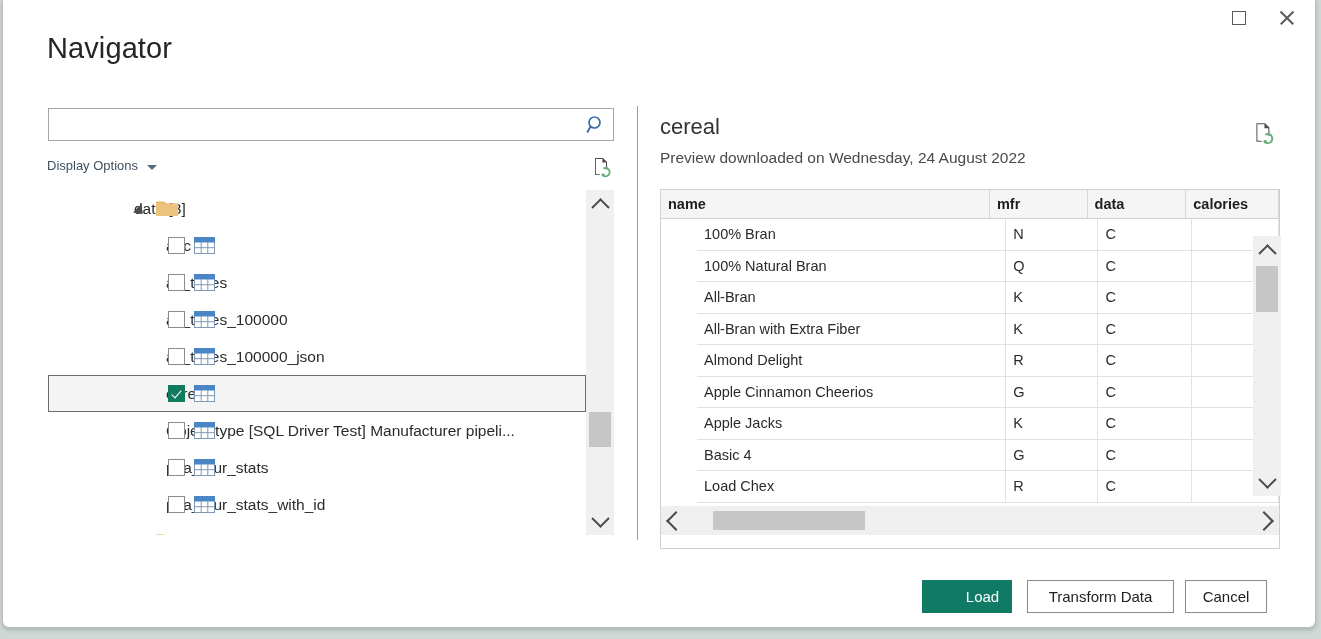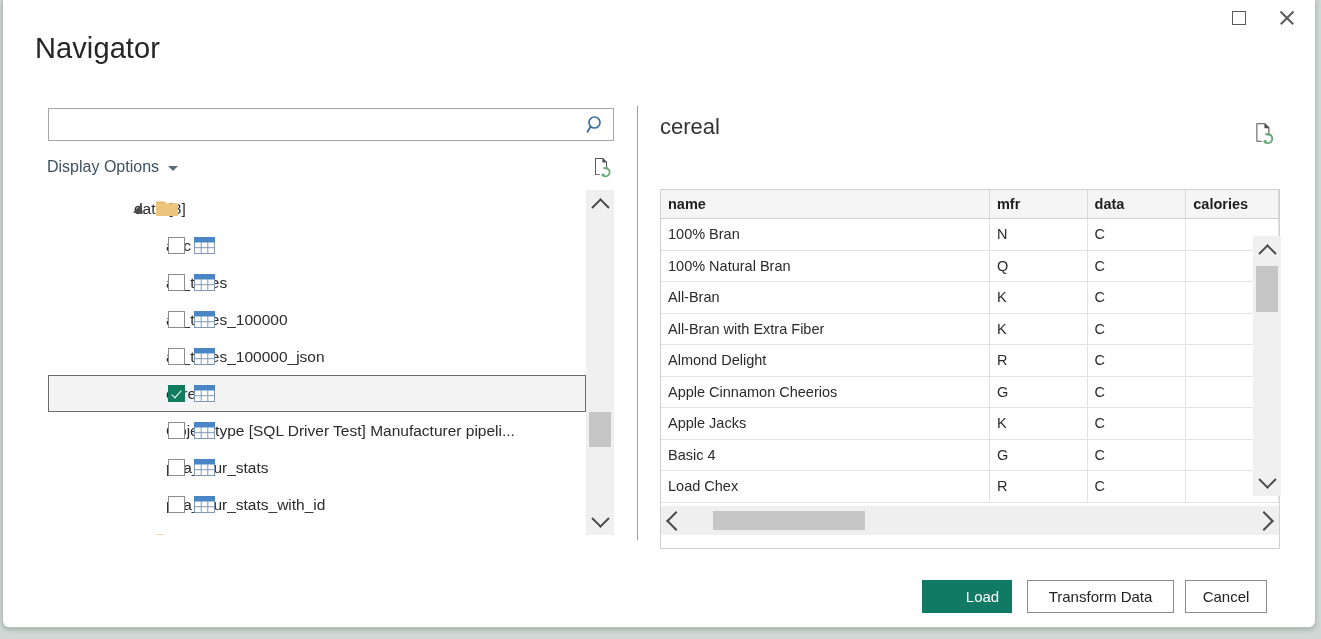--- a/index.html
+++ b/index.html
@@ -48,21 +48,21 @@
   .glyph-x::before, .glyph-x::after {
     content: ""; position: absolute;
     left: 0; top: 8px; width: 18px; height: 1.6px;
     background: #5a5a5a;
   }
   .glyph-x::before { transform: rotate(45deg); }
   .glyph-x::after  { transform: rotate(-45deg); }
 
   
   .nav-title {
-    position: absolute; left: 32px; top: 32px;
+    position: absolute; left: 44px; top: 32px;
     font-size: 29px; font-weight: 400;
     color: #252525; letter-spacing: .1px;
   }
 
   
   .search-wrap {
     position: absolute; left: 45px; top: 108px;
     width: 566px; height: 33px;
     border: 1px solid #a6a6a6;
     background: #fff;
@@ -77,21 +77,21 @@
     font-size: 14px; color: #222; background: transparent;
   }
   .search-icon {
     position: absolute; right: 5px; top: 4px;
     width: 24px; height: 24px;
   }
 
   .display-options {
     position: absolute; left: 44px; top: 158px;
     display: flex; align-items: center; gap: 9px;
-    font-size: 16px; color: #3e5161;
+    font-size: 13px; color: #3e5161;
     cursor: default;
   }
   .caret-down {
     width: 0; height: 0;
     border-left: 5px solid transparent;
     border-right: 5px solid transparent;
     border-top: 5px solid #5a6b78;
     margin-top: 3px;
   }
   .refresh-left {
@@ -264,20 +264,21 @@
     padding-left: 7px;
     border-right: 1px solid #d7d7d7;
     box-sizing: border-box;
     white-space: nowrap;
   }
   .grid-row {
     display: flex;
     height: 31.5px;
     border-bottom: 1px solid #e2e2e2;
     box-sizing: border-box;
+    margin-left: 36px;
   }
   .grid-row .cell {
     font-size: 14.5px; color: #2b2b2b;
     display: flex; align-items: center;
     padding-left: 7px;
     border-right: 1px solid #e2e2e2;
     box-sizing: border-box;
     white-space: nowrap; overflow: hidden;
   }
   .c0 { width: 330px; }
@@ -493,20 +494,21 @@
         <div class="thumb" style="top:222px; height:35px;"></div>
         <div class="arrow dn">
           <span class="chev dn"></span>
         </div>
       </div>
     </div>
 
     <div class="divider"></div>
 
     <div class="preview-title">cereal</div>
+    <div class="preview-sub">Preview downloaded on Wednesday, 24 August 2022</div>
 
     <span class="refresh-right">
       <svg width="26" height="26" viewBox="0 0 24 24">
         <path d="M5 3 h8 l4 4 v5 h-1 V7.6 h-3.6 V4 H5.9 v15.2 h4 V20 H5 Z" fill="#4d4d4d"></path>
         <path d="M13.2 13.6 a4.2 4.2 0 1 1 -1.4 5.6" fill="none" stroke="#6aab7d" stroke-width="1.8"></path>
         <path d="M17.6 11.6 l0.4 3.1 l-3.1 -0.5 Z" fill="#6aab7d"></path>
         <path d="M12.6 21.6 l-0.5 -3.1 l3.1 0.5 Z" fill="#6aab7d"></path>
       </svg>
     </span>
 

